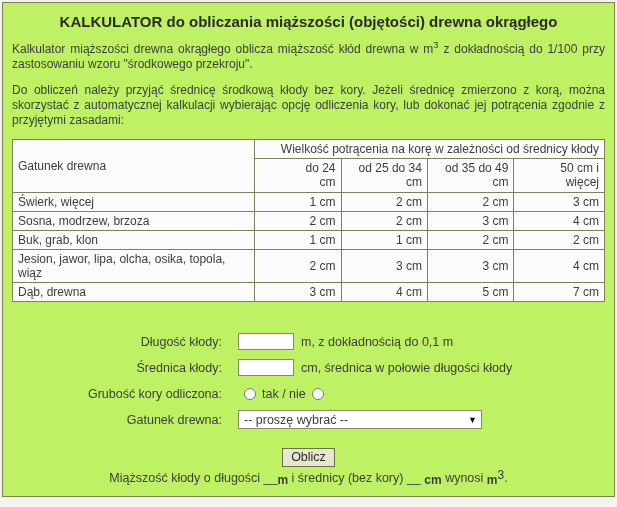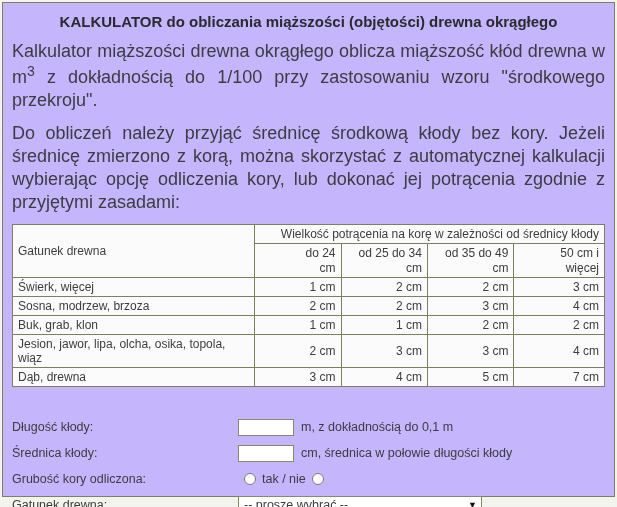--- a/index.html
+++ b/index.html
@@ -7,33 +7,33 @@
   body {
     width: 617px; height: 507px;
     background: #f4f4ee;
     font-family: "Liberation Sans", sans-serif;
     color: #3d3d3d;
     overflow: hidden;
   }
   .panel {
     margin: 2px 2px 0 2px;
     border: 1px solid #7f7f58;
-    background: #c4b5fd;
+    background: #bef264;
     padding: 8px 9px 8px 9px;
     height: 495px;
   }
   .page-title {
     font-size: 15px;
     font-weight: bold;
     text-align: center;
     color: #2b2b2b;
     margin: 2px 0 10px 0;
   }
   p.body-text {
-    font-size: 18px;
+    font-size: 12px;
     line-height: 1.28;
     text-align: justify;
     margin: 0 0 10px 0;
   }
   sup.msup { font-size: 0.78em; }
   table.bark-table {
     width: 100%;
     border-collapse: collapse;
     background: #fbfbfb;
     font-size: 12px;
@@ -49,21 +49,21 @@
   td.range-header { line-height: 1.2; padding: 2px 2px; }
   .form-row {
     display: flex;
     align-items: center;
     margin-bottom: 6px;
     font-size: 12.5px;
     min-height: 20px;
   }
   .form-label {
     width: 226px;
-    text-align: left;
+    text-align: right;
     padding-right: 16px;
     flex: none;
   }
   input.text-field {
     width: 56px; height: 17px;
     border: 1px solid #8a8a60;
     background: #ffffff;
     font-family: "Liberation Sans", sans-serif;
     font-size: 12px;
     padding: 0 2px;

